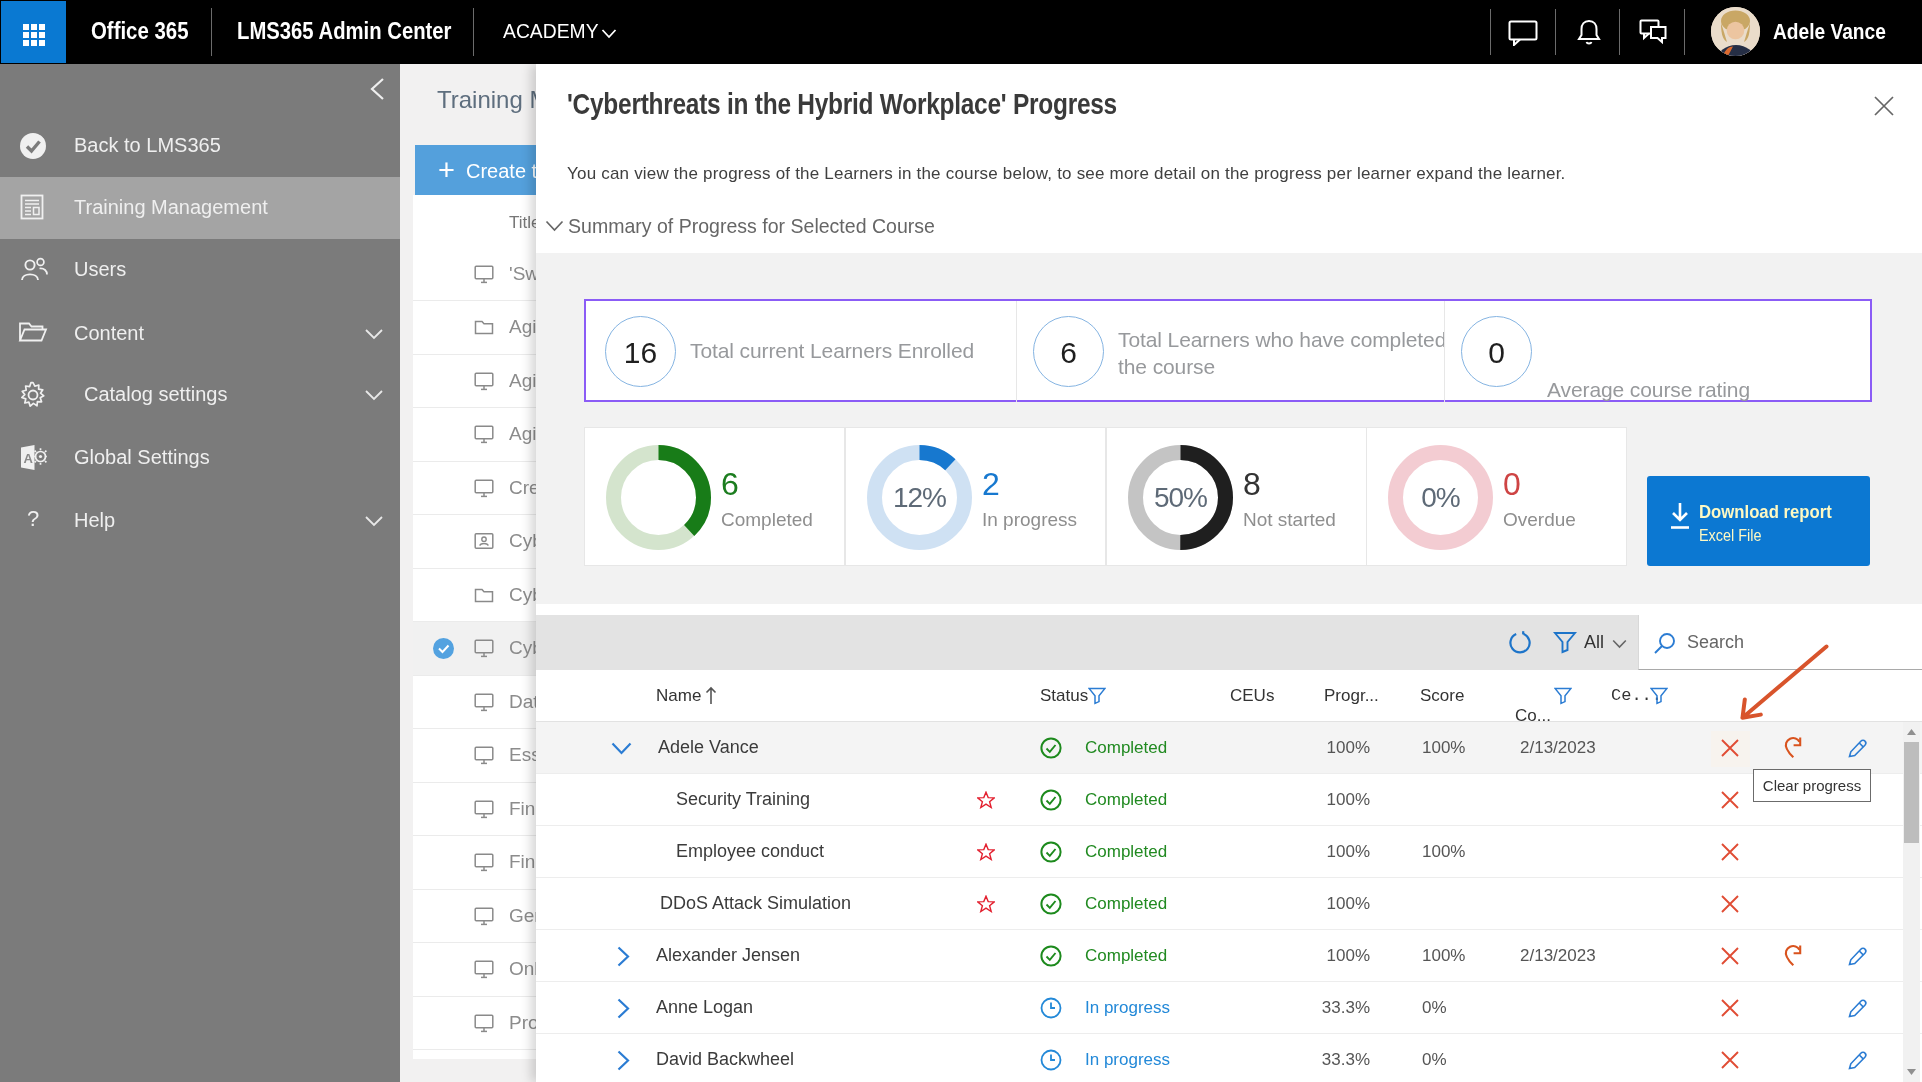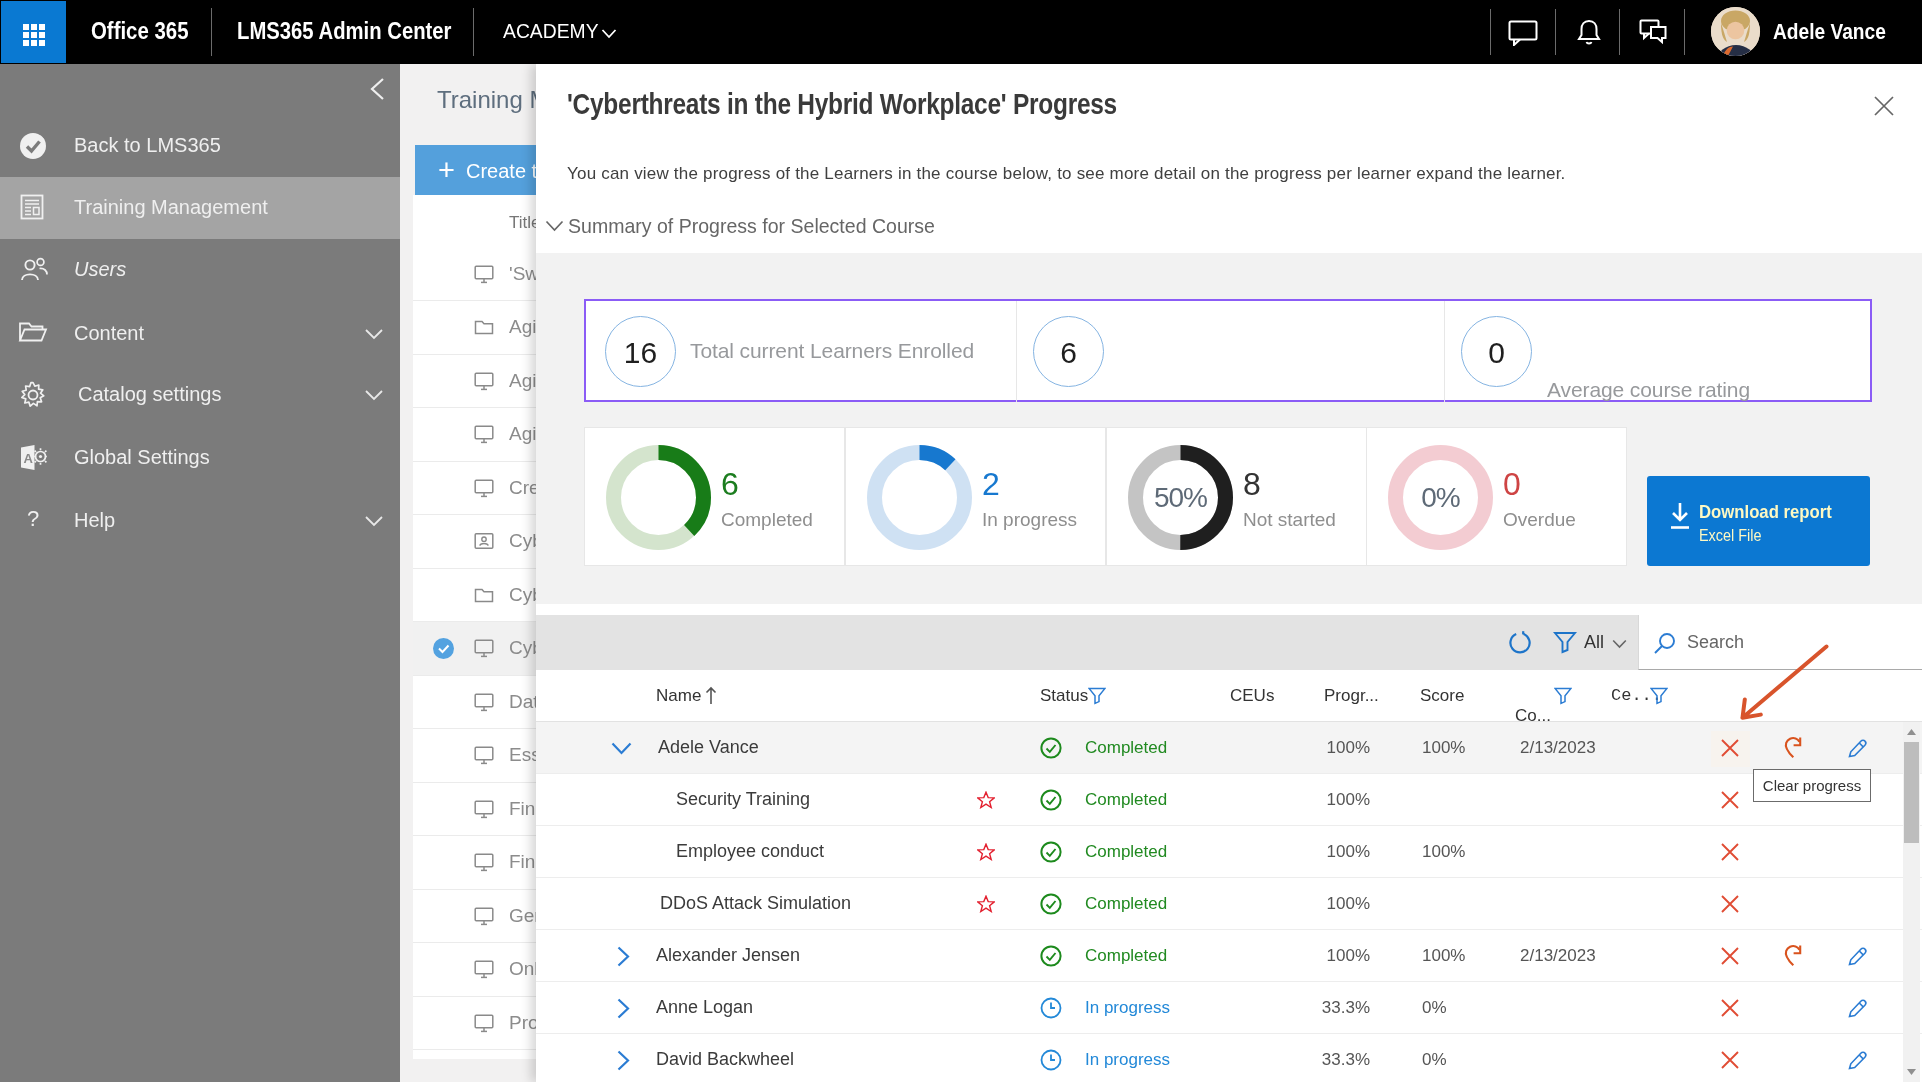--- a/index.html
+++ b/index.html
@@ -228,41 +228,41 @@
 </div>
 <div class="side-item" style="top:175px;height:62px;">
 <div style="position:absolute;left:18px;top:16px;">
           <svg style="" width="32" height="30" viewBox="0 0 32 30">
             <circle cx="12" cy="10" r="4.6" fill="none" stroke="#f0f0f0" stroke-width="1.9"></circle>
             <path d="M4 25 C4 17.5 20 17.5 20 25" fill="none" stroke="#f0f0f0" stroke-width="1.9"></path>
             <circle cx="22.5" cy="7" r="3.4" fill="none" stroke="#f0f0f0" stroke-width="1.7"></circle>
             <path d="M21.5 13.5 C26.5 13 29 16 29 19.5" fill="none" stroke="#f0f0f0" stroke-width="1.7"></path>
           </svg>
         </div>
-<div style="position:absolute;left:74px;top:19px;font-style:italic;">Users</div>
+<div style="position:absolute;left:74px;top:19px;">Users</div>
 </div>
 <div class="side-item" style="top:239px;height:62px;">
 <div style="position:absolute;left:18px;top:16px;">
           <svg style="" width="30" height="26" viewBox="0 0 30 26">
             <path d="M2 21.5 L2 4.5 L11 4.5 L13.5 7.5 L24.5 7.5 L24.5 10.5 M2 21.5 L6.5 10.5 L28 10.5 L23.5 21.5 Z" fill="none" stroke="#f0f0f0" stroke-width="1.8"></path>
           </svg>
         </div>
 <div style="position:absolute;left:74px;top:19px;">Content</div>
 <svg style="position:absolute;left:364px;top:25px;" width="20" height="12" viewBox="0 0 20 12">
           <path d="M2 2 L10 10 L18 2" fill="none" stroke="#e8e8e8" stroke-width="1.8"></path>
         </svg>
 </div>
 <div class="side-item" style="top:300px;height:62px;">
 <div style="position:absolute;left:18px;top:16px;">
           <svg style="" width="30" height="30" viewBox="0 0 30 30">
             <circle cx="15" cy="15" r="4.5" fill="none" stroke="#f0f0f0" stroke-width="1.8"></circle>
             <path d="M15 2.5 L16.8 6.2 L20.8 5 L20.6 9.2 L24.8 9.8 L22.5 13.2 L25.8 15.8 L22.2 17.8 L23.6 21.8 L19.4 21.6 L19 25.8 L15.4 23.4 L12.2 26.2 L10.9 22.2 L6.8 23 L7.8 18.9 L3.8 17.5 L6.8 14.6 L4.2 11.3 L8.2 10.2 L7.6 6 L11.7 6.6 L13 2.6 Z" fill="none" stroke="#f0f0f0" stroke-width="1.7" stroke-linejoin="round"></path>
           </svg>
         </div>
-<div style="position:absolute;left:78px;top:19px;text-align:center;">Catalog settings</div>
+<div style="position:absolute;left:84px;top:19px;text-align:center;">Catalog settings</div>
 <svg style="position:absolute;left:364px;top:25px;" width="20" height="12" viewBox="0 0 20 12">
           <path d="M2 2 L10 10 L18 2" fill="none" stroke="#e8e8e8" stroke-width="1.8"></path>
         </svg>
 </div>
 <div class="side-item" style="top:363px;height:62px;">
 <div style="position:absolute;left:18px;top:16px;">
           <svg style="" width="30" height="30" viewBox="0 0 30 30">
             <path d="M3 4.5 L16.5 2 L16.5 27 L3 24.5 Z" fill="#f0f0f0"></path>
             <text x="5.5" y="19.5" font-size="13" font-weight="bold" fill="#8a8a8a" font-family="Liberation Sans">A</text>
             <circle cx="22.5" cy="13.5" r="5" fill="none" stroke="#f0f0f0" stroke-width="1.7"></circle>
@@ -340,37 +340,39 @@
 <div style="position:absolute;left:31px;top:100px;font-size:17px;color:#404040;letter-spacing:0.2px;">You can view the progress of the Learners in the course below, to see more detail on the progress per learner expand the learner.</div>
 <div style="position:absolute;left:9px;top:149px;font-size:21px;color:#666;"><svg style="display:inline-block;vertical-align:middle;margin-right:4px;" width="19" height="12" viewBox="0 0 19 12">
           <path d="M1.5 1.5 L9.5 10 L17.5 1.5" fill="none" stroke="#666" stroke-width="1.7"></path>
         </svg><span style="vertical-align:middle;display:inline-block;transform:scaleX(0.93);transform-origin:left center;white-space:nowrap;">Summary of Progress for Selected Course</span></div>
 <div id="m-summary">
 <div class="statcard">
 <div class="stat-circ" style="left:19px;">16</div>
 <div class="stat-lbl" style="left:104px;top:38px;">Total current Learners Enrolled</div>
 <div class="stat-div" style="left:430px;"></div>
 <div class="stat-circ" style="left:447px;">6</div>
+<div class="stat-lbl" style="left:532px;top:25px;width:330px;line-height:27px;">Total Learners who have completed the course</div>
 <div class="stat-div" style="left:858px;"></div>
 <div class="stat-circ" style="left:875px;">0</div>
 <div class="stat-lbl" style="left:961px;top:38px;margin-top:39px;">Average course rating</div>
 </div>
 <div class="dcard" style="left:48px;width:261px;">
 <svg style="position:absolute;left:21px;top:17px;" width="105" height="105" viewBox="0 0 105 105">
             <circle cx="52.5" cy="52.5" r="45" fill="none" stroke="#d4e4cd" stroke-width="15"></circle>
             <circle cx="52.5" cy="52.5" r="45" fill="none" stroke="#187c18" stroke-width="15" stroke-dasharray="107.44 282.74" transform="rotate(-90 52.5 52.5)"></circle>
           </svg>
 <div class="dnum" style="color:#1c7d1f;">6</div>
 <div class="dlbl">Completed</div>
 </div>
 <div class="dcard" style="left:309px;width:261px;">
 <svg style="position:absolute;left:21px;top:17px;" width="105" height="105" viewBox="0 0 105 105">
             <circle cx="52.5" cy="52.5" r="45" fill="none" stroke="#cfe1f3" stroke-width="15"></circle>
             <circle cx="52.5" cy="52.5" r="45" fill="none" stroke="#1778cf" stroke-width="15" stroke-dasharray="33.93 282.74" transform="rotate(-90 52.5 52.5)"></circle>
           </svg>
+          <div class="dpct">12%</div>
 <div class="dnum" style="color:#1778cf;">2</div>
 <div class="dlbl">In progress</div>
 </div>
 <div class="dcard" style="left:570px;width:261px;">
 <svg style="position:absolute;left:21px;top:17px;" width="105" height="105" viewBox="0 0 105 105">
             <circle cx="52.5" cy="52.5" r="45" fill="none" stroke="#c4c4c4" stroke-width="15"></circle>
             <circle cx="52.5" cy="52.5" r="45" fill="none" stroke="#1f1f1f" stroke-width="15" stroke-dasharray="141.37 282.74" transform="rotate(-90 52.5 52.5)"></circle>
           </svg>
           <div class="dpct">50%</div>
 <div class="dnum" style="color:#333333;">8</div>

